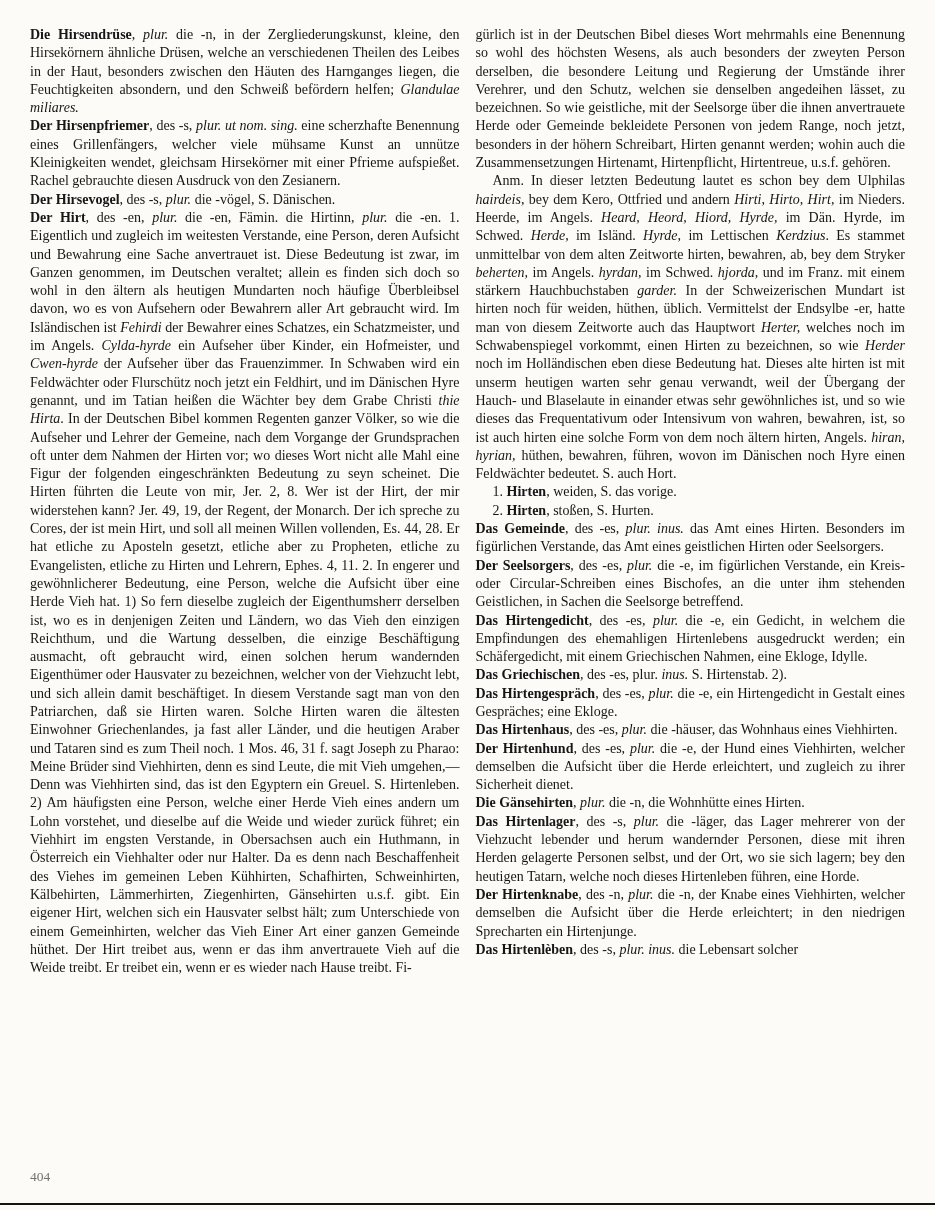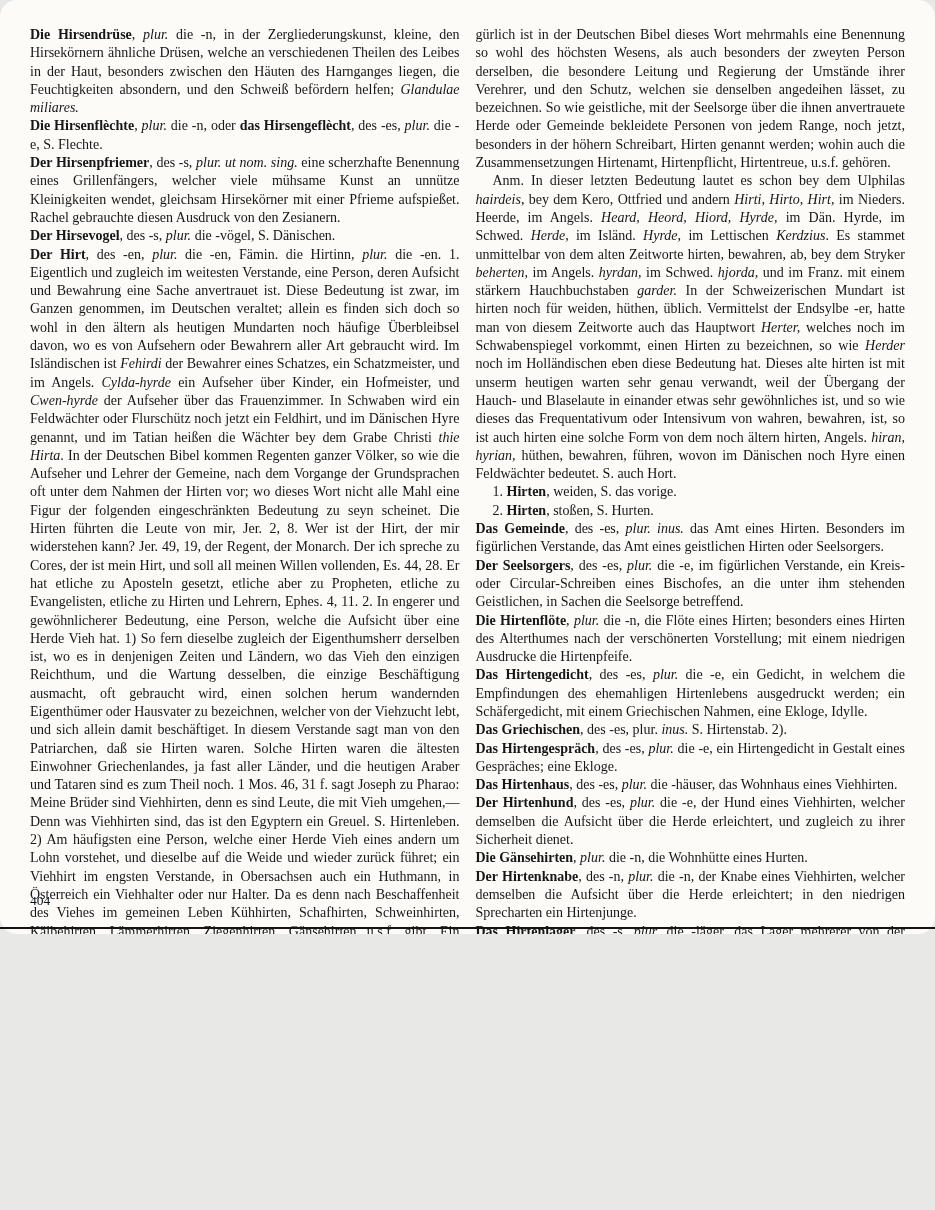--- a/index.html
+++ b/index.html
@@ -1,63 +1,61 @@
 <!DOCTYPE html>
 <html lang="de"><head>
 <meta charset="utf-8">
 <style>
   html,body { margin:0; padding:0; background:#e8e8e6; }
   .page {
-    width:935px; height:934px; margin:0 auto; position:relative;
+    width:935px; height:1210px; margin:0 auto; position:relative;
     background:#fcfbf8; box-sizing:border-box;
     padding:26px 30px 0 30px;
     font-family:"Liberation Serif", "DejaVu Serif", serif;
-    font-size:14px; line-height:18.3px; color:#161616;border-radius:17px;
+    font-size:14px; line-height:18.3px; color:#161616;
   }
   .columns { display:flex; gap:16px; height:1138px; overflow:hidden; }
   .column { flex:1 1 0; min-width:0; text-align:justify; hyphens:auto; }
   p.para { margin:0; padding:0; }
   p.para.indent { text-indent:17px; }
   .b { font-weight:bold; }
   .i { font-style:italic; }
   .page-number {
     position:absolute; left:30px; bottom:24px;
-    font-size:13.5px; color:#0f172a;
+    font-size:13.5px; color:#737373;
   }
   .bottom-rule {
     position:absolute; left:0; right:0; bottom:5px;
     height:2px; background:#141414;
   }
 </style>
 </head>
 <body>
 
 <div class="page">
   <div class="columns">
     <div class="column">
         <p class="para"><span class="b">Die Hirsendrüse</span><span>, </span><span class="i">plur.</span><span> die -n, in der Zergliederungskunst, kleine, den Hirsekörnern ähnliche Drüsen, welche an verschiedenen Theilen des Leibes in der Haut, besonders zwischen den Häuten des Harnganges liegen, die Feuchtigkeiten absondern, und den Schweiß befördern helfen; </span><span class="i">Glandulae miliares.</span></p>
-        <p class="para"><span class="b">Die Hirsenflèchte</span><span>, </span><span class="i">plur.</span><span> die -n, oder </span><span class="b">das Hirsengeflècht</span><span>, des -es, </span><span class="i">plur.</span><span> die -e, S. Flechte.</span></p>
         <p class="para"><span class="b">Der Hirsenpfriemer</span><span>, des -s, </span><span class="i">plur. ut nom. sing.</span><span> eine scherzhafte Benennung eines Grillenfängers, welcher viele mühsame Kunst an unnütze Kleinigkeiten wendet, gleichsam Hirsekörner mit einer Pfrieme aufspießet. Rachel gebrauchte diesen Ausdruck von den Zesianern.</span></p>
         <p class="para"><span class="b">Der Hirsevogel</span><span>, des -s, </span><span class="i">plur.</span><span> die -vögel, S. Dänischen.</span></p>
         <p class="para"><span class="b">Der Hirt</span><span>, des -en, </span><span class="i">plur.</span><span> die -en, Fämin. die Hirtinn, </span><span class="i">plur.</span><span> die -en. 1. Eigentlich und zugleich im weitesten Verstande, eine Person, deren Aufsicht und Bewahrung eine Sache anvertrauet ist. Diese Bedeutung ist zwar, im Ganzen genommen, im Deutschen veraltet; allein es finden sich doch so wohl in den ältern als heutigen Mundarten noch häufige Überbleibsel davon, wo es von Aufsehern oder Bewahrern aller Art gebraucht wird. Im Isländischen ist </span><span class="i">Fehirdi</span><span> der Bewahrer eines Schatzes, ein Schatzmeister, und im Angels. </span><span class="i">Cylda-hyrde</span><span> ein Aufseher über Kinder, ein Hofmeister, und </span><span class="i">Cwen-hyrde</span><span> der Aufseher über das Frauenzimmer. In Schwaben wird ein Feldwächter oder Flurschütz noch jetzt ein Feldhirt, und im Dänischen Hyre genannt, und im Tatian heißen die Wächter bey dem Grabe Christi </span><span class="i">thie Hirta</span><span>. In der Deutschen Bibel kommen Regenten ganzer Völker, so wie die Aufseher und Lehrer der Gemeine, nach dem Vorgange der Grundsprachen oft unter dem Nahmen der Hirten vor; wo dieses Wort nicht alle Mahl eine Figur der folgenden eingeschränkten Bedeutung zu seyn scheinet. Die Hirten führten die Leute von mir, Jer. 2, 8. Wer ist der Hirt, der mir widerstehen kann? Jer. 49, 19, der Regent, der Monarch. Der ich spreche zu Cores, der ist mein Hirt, und soll all meinen Willen vollenden, Es. 44, 28. Er hat etliche zu Aposteln gesetzt, etliche aber zu Propheten, etliche zu Evangelisten, etliche zu Hirten und Lehrern, Ephes. 4, 11. 2. In engerer und gewöhnlicherer Bedeutung, eine Person, welche die Aufsicht über eine Herde Vieh hat. 1) So fern dieselbe zugleich der Eigenthumsherr derselben ist, wo es in denjenigen Zeiten und Ländern, wo das Vieh den einzigen Reichthum, und die Wartung desselben, die einzige Beschäftigung ausmacht, oft gebraucht wird, einen solchen herum wandernden Eigenthümer oder Hausvater zu bezeichnen, welcher von der Viehzucht lebt, und sich allein damit beschäftiget. In diesem Verstande sagt man von den Patriarchen, daß sie Hirten waren. Solche Hirten waren die ältesten Einwohner Griechenlandes, ja fast aller Länder, und die heutigen Araber und Tataren sind es zum Theil noch. 1 Mos. 46, 31 f. sagt Joseph zu Pharao: Meine Brüder sind Viehhirten, denn es sind Leute, die mit Vieh umgehen,— Denn was Viehhirten sind, das ist den Egyptern ein Greuel. S. Hirtenleben. 2) Am häufigsten eine Person, welche einer Herde Vieh eines andern um Lohn vorstehet, und dieselbe auf die Weide und wieder zurück führet; ein Viehhirt im engsten Verstande, in Obersachsen auch ein Huthmann, in Österreich ein Viehhalter oder nur Halter. Da es denn nach Beschaffenheit des Viehes im gemeinen Leben Kühhirten, Schafhirten, Schweinhirten, Kälbehirten, Lämmerhirten, Ziegenhirten, Gänsehirten u.s.f. gibt. Ein eigener Hirt, welchen sich ein Hausvater selbst hält; zum Unterschiede von einem Gemeinhirten, welcher das Vieh Einer Art einer ganzen Gemeinde hüthet. Der Hirt treibet aus, wenn er das ihm anvertrauete Vieh auf die Weide treibt. Er treibet ein, wenn er es wieder nach Hause treibt. Fi-</span></p>
       </div>
     <div class="column">
         <p class="para"><span>gürlich ist in der Deutschen Bibel dieses Wort mehrmahls eine Benennung so wohl des höchsten Wesens, als auch besonders der zweyten Person derselben, die besondere Leitung und Regierung der Umstände ihrer Verehrer, und den Schutz, welchen sie denselben angedeihen lässet, zu bezeichnen. So wie geistliche, mit der Seelsorge über die ihnen anvertrauete Herde oder Gemeinde bekleidete Personen von jedem Range, noch jetzt, besonders in der höhern Schreibart, Hirten genannt werden; wohin auch die Zusammensetzungen Hirtenamt, Hirtenpflicht, Hirtentreue, u.s.f. gehören.</span></p>
         <p class="para indent"><span>Anm. In dieser letzten Bedeutung lautet es schon bey dem Ulphilas </span><span class="i">hairdeis</span><span>, bey dem Kero, Ottfried und andern </span><span class="i">Hirti, Hirto, Hirt,</span><span> im Nieders. Heerde, im Angels. </span><span class="i">Heard, Heord, Hiord, Hyrde,</span><span> im Dän. Hyrde, im Schwed. </span><span class="i">Herde</span><span>, im Isländ. </span><span class="i">Hyrde</span><span>, im Lettischen </span><span class="i">Kerdzius</span><span>. Es stammet unmittelbar von dem alten Zeitworte hirten, bewahren, ab, bey dem Stryker </span><span class="i">beherten,</span><span> im Angels. </span><span class="i">hyrdan,</span><span> im Schwed. </span><span class="i">hjorda,</span><span> und im Franz. mit einem stärkern Hauchbuchstaben </span><span class="i">garder.</span><span> In der Schweizerischen Mundart ist hirten noch für weiden, hüthen, üblich. Vermittelst der Endsylbe -er, hatte man von diesem Zeitworte auch das Hauptwort </span><span class="i">Herter,</span><span> welches noch im Schwabenspiegel vorkommt, einen Hirten zu bezeichnen, so wie </span><span class="i">Herder</span><span> noch im Holländischen eben diese Bedeutung hat. Dieses alte hirten ist mit unserm heutigen warten sehr genau verwandt, weil der Übergang der Hauch- und Blaselaute in einander etwas sehr gewöhnliches ist, und so wie dieses das Frequentativum oder Intensivum von wahren, bewahren, ist, so ist auch hirten eine solche Form von dem noch ältern hirten, Angels. </span><span class="i">hiran, hyrian,</span><span> hüthen, bewahren, führen, wovon im Dänischen noch Hyre einen Feldwächter bedeutet. S. auch Hort.</span></p>
         <p class="para indent"><span>1. </span><span class="b">Hirten</span><span>, weiden, S. das vorige.</span></p>
         <p class="para indent"><span>2. </span><span class="b">Hirten</span><span>, stoßen, S. Hurten.</span></p>
         <p class="para"><span class="b">Das Gemeinde</span><span>, des -es, </span><span class="i">plur. inus.</span><span> das Amt eines Hirten. Besonders im figürlichen Verstande, das Amt eines geistlichen Hirten oder Seelsorgers.</span></p>
         <p class="para"><span class="b">Der Seelsorgers</span><span>, des -es, </span><span class="i">plur.</span><span> die -e, im figürlichen Verstande, ein Kreis- oder Circular-Schreiben eines Bischofes, an die unter ihm stehenden Geistlichen, in Sachen die Seelsorge betreffend.</span></p>
-        <p class="para"><span class="b">Die Hirtenflöte</span><span>, </span><span class="i">plur.</span><span> die -n, die Flöte eines Hirten; besonders eines Hirten des Alterthumes nach der verschönerten Vorstellung; mit einem niedrigen Ausdrucke die Hirtenpfeife.</span></p>
         <p class="para"><span class="b">Das Hirtengedicht</span><span>, des -es, </span><span class="i">plur.</span><span> die -e, ein Gedicht, in welchem die Empfindungen des ehemahligen Hirtenlebens ausgedruckt werden; ein Schäfergedicht, mit einem Griechischen Nahmen, eine Ekloge, Idylle.</span></p>
         <p class="para"><span class="b">Das Griechischen</span><span>, des -es, plur. </span><span class="i">inus.</span><span> S. Hirtenstab. 2).</span></p>
         <p class="para"><span class="b">Das Hirtengespräch</span><span>, des -es, </span><span class="i">plur.</span><span> die -e, ein Hirtengedicht in Gestalt eines Gespräches; eine Ekloge.</span></p>
         <p class="para"><span class="b">Das Hirtenhaus</span><span>, des -es, </span><span class="i">plur.</span><span> die -häuser, das Wohnhaus eines Viehhirten.</span></p>
         <p class="para"><span class="b">Der Hirtenhund</span><span>, des -es, </span><span class="i">plur.</span><span> die -e, der Hund eines Viehhirten, welcher demselben die Aufsicht über die Herde erleichtert, und zugleich zu ihrer Sicherheit dienet.</span></p>
-        <p class="para"><span class="b">Die Gänsehirten</span><span>, </span><span class="i">plur.</span><span> die -n, die Wohnhütte eines Hurten.</span></p>
+        <p class="para"><span class="b">Die Gänsehirten</span><span>, </span><span class="i">plur.</span><span> die -n, die Wohnhütte eines Hirten.</span></p>
+        <p class="para"><span class="b">Das Hirtenlager</span><span>, des -s, </span><span class="i">plur.</span><span> die -läger, das Lager mehrerer von der Viehzucht lebender und herum wandernder Personen, diese mit ihren Herden gelagerte Personen selbst, und der Ort, wo sie sich lagern; bey den heutigen Tatarn, welche noch dieses Hirtenleben führen, eine Horde.</span></p>
         <p class="para"><span class="b">Der Hirtenknabe</span><span>, des -n, </span><span class="i">plur.</span><span> die -n, der Knabe eines Viehhirten, welcher demselben die Aufsicht über die Herde erleichtert; in den niedrigen Sprecharten ein Hirtenjunge.</span></p>
-        <p class="para"><span class="b">Das Hirtenlager</span><span>, des -s, </span><span class="i">plur.</span><span> die -läger, das Lager mehrerer von der Viehzucht lebender und herum wandernder Personen, diese mit ihren Herden gelagerte Personen selbst, und der Ort, wo sie sich lagern; bey den heutigen Tatarn, welche noch dieses Hirtenleben führen, eine Horde.</span></p>
         <p class="para"><span class="b">Das Hirtenlèben</span><span>, des -s, </span><span class="i">plur. inus.</span><span> die Lebensart solcher</span></p>
       </div>
   </div>
   <div class="page-number">404</div>
   <div class="bottom-rule"></div>
 </div>
 
 </body></html>

